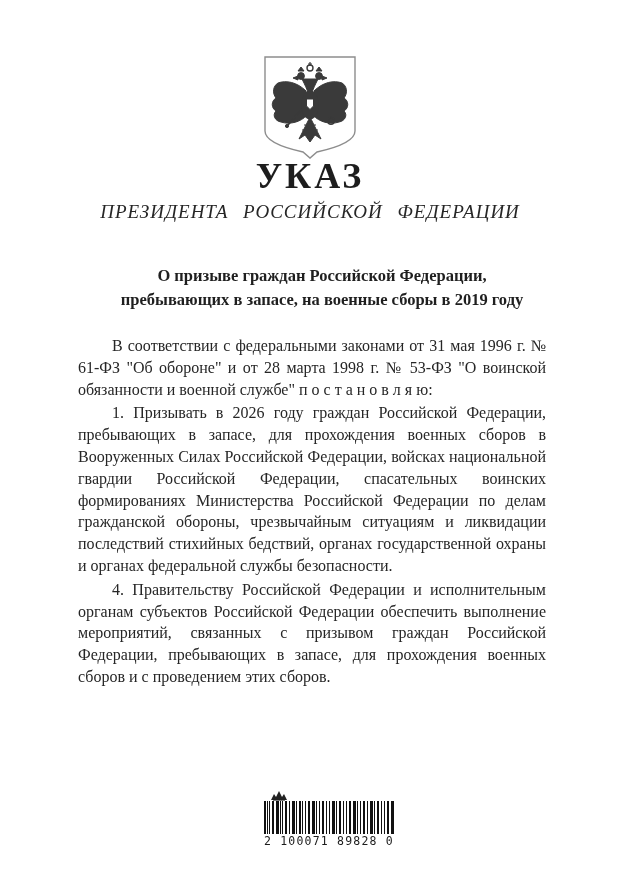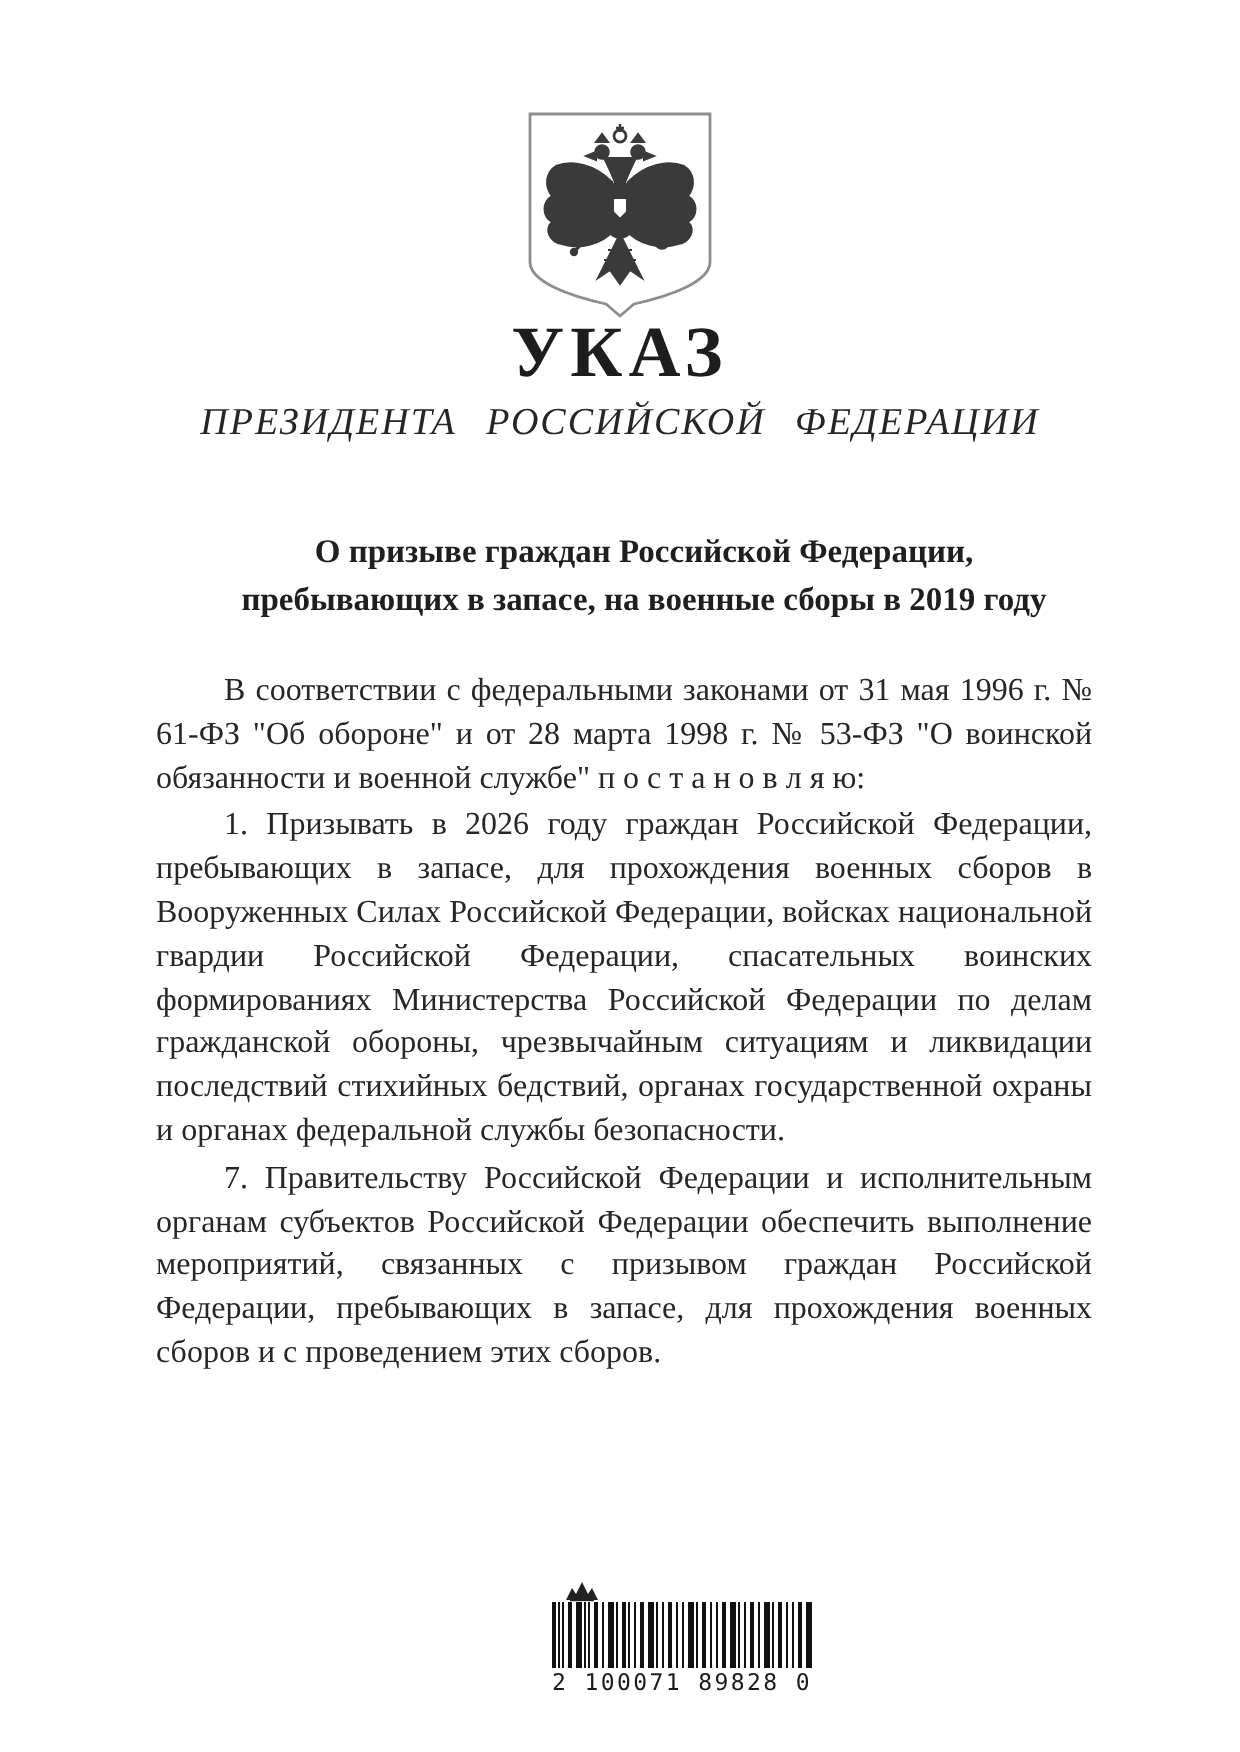--- a/index.html
+++ b/index.html
@@ -48,21 +48,21 @@
   .body-text {
     position:absolute; top:335px; left:78px; width:468px;
     font-size:16px;
     line-height:21.8px;
     text-align:justify;
     text-align-last:left;
     color:#262626;
   }
   .body-text p { margin:0 0 2px 0; text-indent:34px; }
   .barcode-block {
-    position:absolute; left:260px; top:790px; width:134px;padding-left:16px;
+    position:absolute; left:248px; top:790px; width:134px;padding-left:16px;
   }
   .stamp-mark { display:block; margin-left:6px; height:11px; }
   .bars { display:block; }
   .digits {
     font-family:"DejaVu Sans Mono", monospace;
     font-size:11.5px;
     letter-spacing:1.2px;
     color:#1c1c1c;
     white-space:nowrap;
     margin-top:0px;
@@ -115,21 +115,21 @@
   <h2 class="issuer">ПРЕЗИДЕНТА РОССИЙСКОЙ ФЕДЕРАЦИИ</h2>
 
   <div class="subject">
     <div>О призыве граждан Российской Федерации,</div>
     <div>пребывающих в запасе, на военные сборы в 2019 году</div>
   </div>
 
   <div class="body-text">
     <p>В соответствии с федеральными законами от 31 мая 1996 г. № 61-ФЗ "Об обороне" и от 28 марта 1998 г. № 53-ФЗ "О воинской обязанности и военной службе" п о с т а н о в л я ю:</p>
     <p>1. Призывать в 2026 году граждан Российской Федерации, пребывающих в запасе, для прохождения военных сборов в Вооруженных Силах Российской Федерации, войсках национальной гвардии Российской Федерации, спасательных воинских формированиях Министерства Российской Федерации по делам гражданской обороны, чрезвычайным ситуациям и ликвидации последствий стихийных бедствий, органах государственной охраны и органах федеральной службы безопасности.</p>
-    <p>7. Правительству Российской Федерации и исполнительным органам субъектов Российской Федерации обеспечить выполнение мероприятий, связанных с призывом граждан Российской Федерации, пребывающих в запасе, для прохождения военных сборов и с проведением этих сборов.</p>
+    <p>4. Правительству Российской Федерации и исполнительным органам субъектов Российской Федерации обеспечить выполнение мероприятий, связанных с призывом граждан Российской Федерации, пребывающих в запасе, для прохождения военных сборов и с проведением этих сборов.</p>
   </div>
 
   <div class="barcode-block">
     <svg class="stamp-mark" width="18" height="11" viewBox="0 0 18 11">
       <path d="M1 10 L4 4 L6 7 L9 1 L12 7 L14 4 L17 10 Z" fill="#222222"></path>
       <path d="M3 10 h12" stroke="#222222" stroke-width="1.2"></path>
     </svg>
     <svg class="bars" width="130" height="33" viewBox="0 0 130 33">
       <g fill="#111111">
         <rect x="0" y="0" width="2" height="33"></rect>

